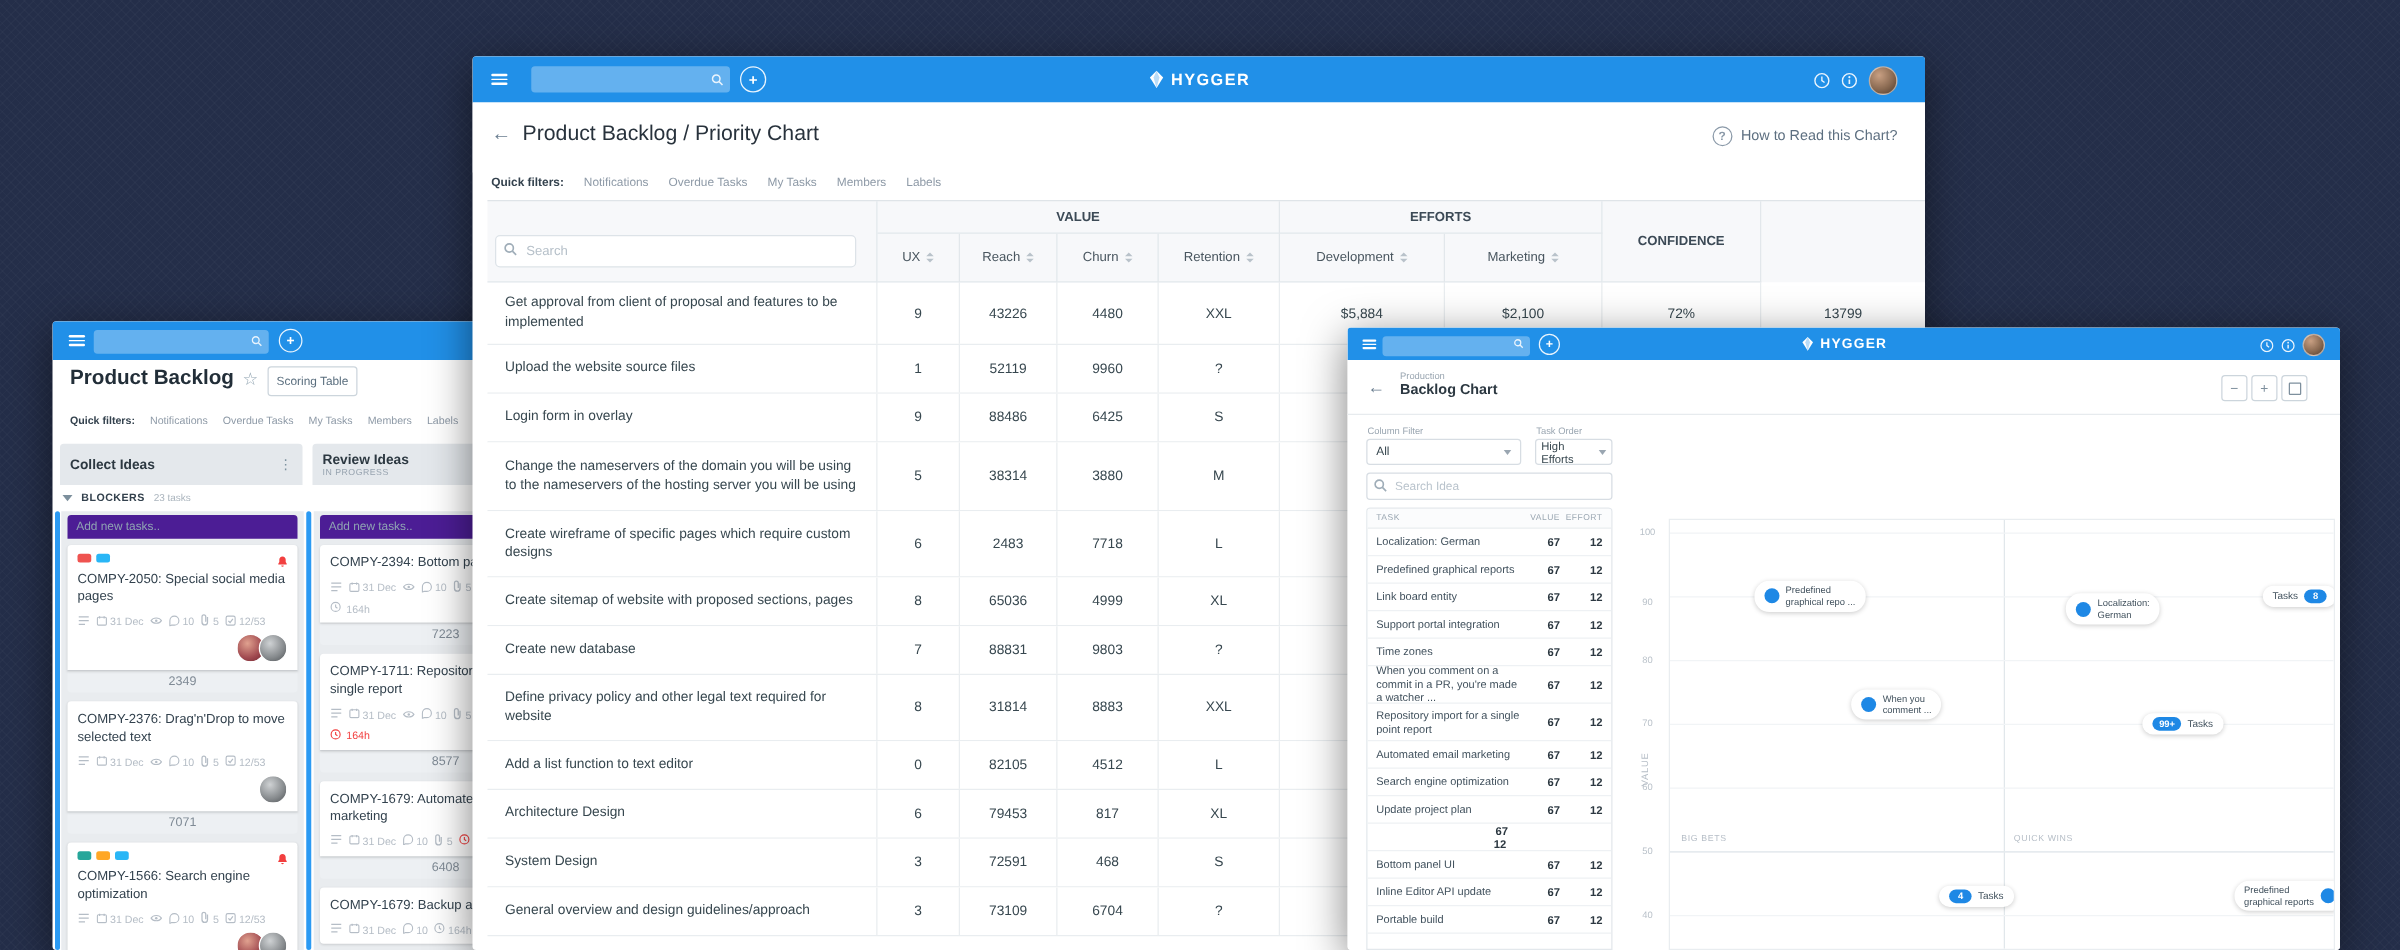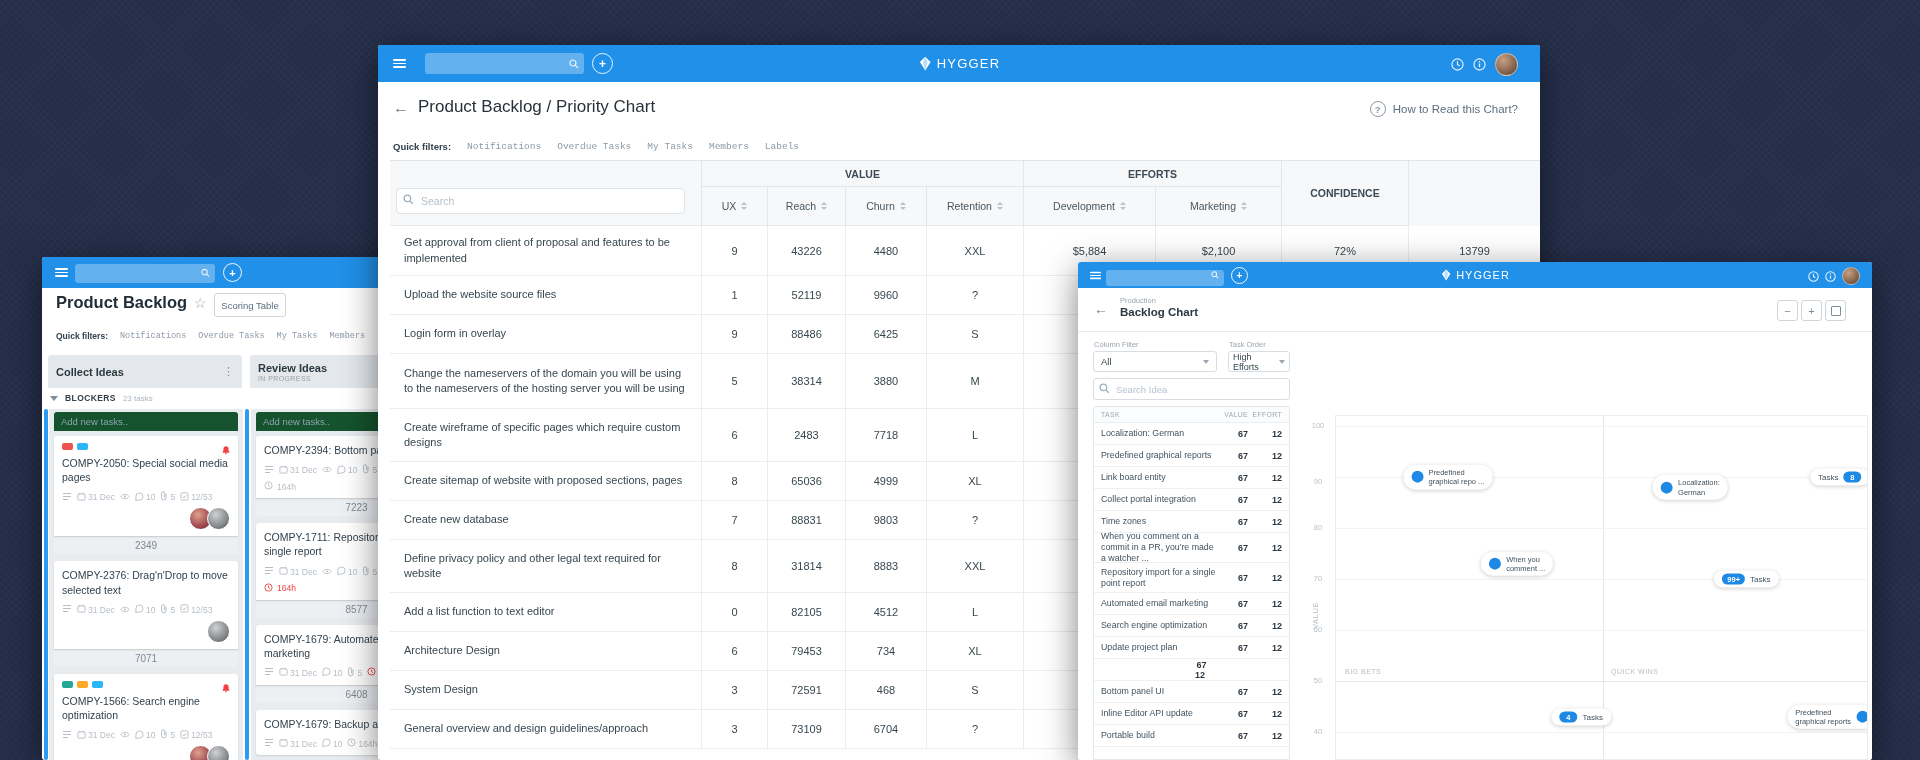--- a/index.html
+++ b/index.html
@@ -11,28 +11,28 @@
       #242e49;}
   .window{position:absolute;background:#fff;border-radius:3px;box-shadow:0 8px 34px rgba(0,0,0,.5);overflow:hidden;}
   
   .topbar{position:absolute;left:0;right:0;top:0;background:#2190e8;display:flex;align-items:center;}
   .burger{width:13px;height:9px;display:flex;flex-direction:column;justify-content:space-between;cursor:pointer;}
   .burger i{display:block;height:1.6px;background:#fff;border-radius:1px;}
   .tb-search{position:relative;}
   .tb-search input{width:100%;height:100%;box-sizing:border-box;background:rgba(255,255,255,.3);border:none;border-radius:3px;color:#fff;padding:0 20px 0 8px;font-size:10px;outline:none;}
   .tb-search .mag{position:absolute;right:5px;top:50%;transform:translateY(-50%);color:#eaf4fd;}
   .plus-circle{border:1.3px solid rgba(255,255,255,.9);border-radius:50%;color:#fff;display:flex;align-items:center;justify-content:center;font-weight:bold;cursor:pointer;}
-  .logo{position:absolute;left:50%;transform:translateX(-50%);display:flex;align-items:center;gap:4px;color:#fff;font-weight:normal;letter-spacing:1.2px;}
+  .logo{position:absolute;left:50%;transform:translateX(-50%);display:flex;align-items:center;gap:4px;color:#fff;font-weight:bold;letter-spacing:1.2px;}
   .tb-right{position:absolute;display:flex;align-items:center;gap:9px;color:#eaf4fd;}
   .avatar{border-radius:50%;background:radial-gradient(circle at 35% 30%,#c9a083,#8a6a52 55%,#4e3a2b);border:1px solid rgba(255,255,255,.5);}
   
   .mag svg,.icon svg{display:block;}
   .qf-row{display:flex;align-items:center;}
   .qf-label{font-weight:bold;color:#33414d;}
-  .qf-item{color:#8e9aa7;cursor:pointer;font-family:Liberation Mono, monospace;}
+  .qf-item{color:#8e9aa7;cursor:pointer;}
   .sort{display:inline-flex;flex-direction:column;gap:2px;margin-left:5px;}
   .sort i{width:0;height:0;border-left:3.2px solid transparent;border-right:3.2px solid transparent;}
   .sort .up{border-bottom:3.6px solid #b9c2ca;}
   .sort .dn{border-top:3.6px solid #b9c2ca;}
   
   #win-center{left:378px;top:45px;width:1162px;height:715px;}
   #win-center .topbar{height:37px;}
   #cw-burger{margin-left:15px;}
   #cw-search{left:47px;top:8px;width:159px;height:21px;position:absolute;}
   #cw-plus{position:absolute;left:214px;top:8px;width:19px;height:19px;font-size:12px;}
@@ -78,21 +78,21 @@
   .kcol-head{position:absolute;top:98px;height:33px;background:#e4e8ec;border-radius:3px 3px 0 0;display:flex;align-items:center;padding:0 8px;box-sizing:border-box;}
   .kcol-head .nm{font-weight:bold;font-size:11px;color:#2c3841;}
   .kcol-head .sub{font-size:7px;color:#97a3af;letter-spacing:.4px;margin-top:1px;}
   .kdots{margin-left:auto;color:#7d929f;font-size:11px;cursor:pointer;}
   .swimlane{position:absolute;left:8px;top:136px;display:flex;align-items:center;gap:7px;}
   .sw-tri{width:0;height:0;border-left:4px solid transparent;border-right:4px solid transparent;border-top:5px solid #7c8f9c;}
   .sw-name{font-weight:bold;font-size:8.5px;color:#33414d;letter-spacing:.4px;}
   .sw-count{font-size:8px;color:#aab4bd;}
   .kcol{position:absolute;top:152px;bottom:0;background:#e9ecef;overflow:hidden;padding:0 5px;box-sizing:border-box;}
   .kscroll{position:absolute;top:152px;bottom:0;width:4px;background:#2b9af3;border-radius:2px;z-index:3;}
-  .addnew{background:#14532d;border-radius:3px 3px 0 0;margin:3px 0 5px;padding:4px 7px;font-size:9.5px;color:#8fa3b3;}
+  .addnew{background:#4c1d95;border-radius:3px 3px 0 0;margin:3px 0 5px;padding:4px 7px;font-size:9.5px;color:#8fa3b3;}
   .kcard-wrap{margin:0 0 7px;}
   .kcard{position:relative;background:#fff;border-radius:3px 3px 0 0;box-shadow:0 1px 2px rgba(0,0,0,.12);padding:7px 8px 6px;}
   .kcard.noscore{border-radius:3px;}
   .kc-labels{display:flex;gap:4px;margin-bottom:6px;}
   .kc-label{width:11px;height:7px;border-radius:2px;}
   .kc-bell{position:absolute;right:7px;top:6px;}
   .kc-title{font-size:10.5px;color:#33424e;line-height:1.35;}
   .kc-meta{display:flex;align-items:center;gap:5px;margin-top:7px;color:#b5bdc6;font-size:8.5px;flex-wrap:nowrap;white-space:nowrap;}
   .kc-meta .num{margin-left:-3px;}
   .kc-time{margin-top:5px;color:#b5bdc6;font-size:8.5px;display:flex;gap:4px;align-items:center;}
@@ -673,21 +673,21 @@
             <div class="cell ">L</div>
             <div class="cell ">$4</div>
             <div class="cell "></div>
             <div class="cell "></div>
             <div class="cell last"></div>
           </div>
           <div class="pc-grid pc-row" style="height: 38px;">
             <div class="cell c-task">Architecture Design</div>
             <div class="cell ">6</div>
             <div class="cell ">79453</div>
-            <div class="cell ">734</div>
+            <div class="cell ">817</div>
             <div class="cell ">XL</div>
             <div class="cell ">$4</div>
             <div class="cell "></div>
             <div class="cell "></div>
             <div class="cell last"></div>
           </div>
           <div class="pc-grid pc-row" style="height: 38px;">
             <div class="cell c-task">System Design</div>
             <div class="cell ">3</div>
             <div class="cell ">72591</div>
@@ -800,21 +800,21 @@
               <span class="nm">Predefined graphical reports</span>
               <span class="v">67</span>
               <span class="e">12</span>
             </div>
             <div class="rw-row" style="height: 22px;">
               <span class="nm">Link board entity</span>
               <span class="v">67</span>
               <span class="e">12</span>
             </div>
             <div class="rw-row" style="height: 22px;">
-              <span class="nm">Collect portal integration</span>
+              <span class="nm">Support portal integration</span>
               <span class="v">67</span>
               <span class="e">12</span>
             </div>
             <div class="rw-row" style="height: 22px;">
               <span class="nm">Time zones</span>
               <span class="v">67</span>
               <span class="e">12</span>
             </div>
             <div class="rw-row" style="height: 30px;">
               <span class="nm">When you comment on a commit in a PR, you're made a watcher ...</span>

